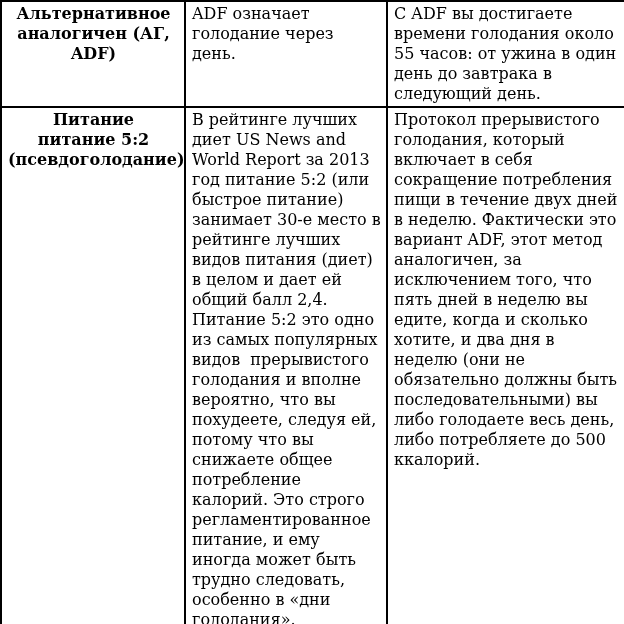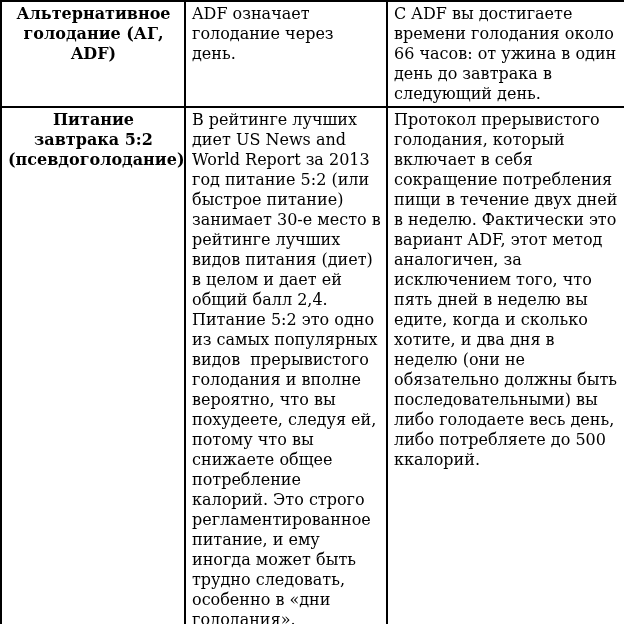--- a/index.html
+++ b/index.html
@@ -53,34 +53,34 @@
   <table class="diet-table">
     <colgroup>
       <col style="width:184px">
       <col style="width:202px">
       <col style="width:238px">
     </colgroup>
     <tbody>
       <tr class="row-top">
         <td class="row-head">
           <span class="head-line">Альтернативное</span>
-          <span class="head-line">голодание (АГ,</span>
+          <span class="head-line">аналогичен (АГ,</span>
           <span class="head-line">ADF)</span>
         </td>
         <td>
           <p>ADF означает голодание через день.</p>
         </td>
         <td>
-          <p>С ADF вы достигаете времени голодания около 66 часов: от ужина в один день до завтрака в следующий день.</p>
+          <p>С ADF вы достигаете времени голодания около 55 часов: от ужина в один день до завтрака в следующий день.</p>
         </td>
       </tr>
       <tr>
         <td class="row-head">
           <span class="head-line">Питание</span>
-          <span class="head-line">завтрака 5:2</span>
+          <span class="head-line">питание 5:2</span>
           <span class="head-line">(псевдоголодание)</span>
         </td>
         <td>
           <p>В рейтинге лучших диет US News and World Report за 2013 год питание 5:2 (или быстрое питание) занимает 30-е место в рейтинге лучших видов питания (диет) в целом и дает ей общий балл 2,4.</p>
           <p>Питание 5:2 это одно из самых популярных видов  прерывистого голодания и вполне вероятно, что вы похудеете, следуя ей, потому что вы снижаете общее потребление калорий. Это строго регламентированное питание, и ему иногда может быть трудно следовать, особенно в «дни голодания».</p>
         </td>
         <td>
           <p>Протокол прерывистого голодания, который включает в себя сокращение потребления пищи в течение двух дней в неделю. Фактически это вариант ADF, этот метод аналогичен, за исключением того, что пять дней в неделю вы едите, когда и сколько хотите, и два дня в неделю (они не обязательно должны быть последовательными) вы либо голодаете весь день, либо потребляете до 500 ккалорий.</p>
         </td>
       </tr>

